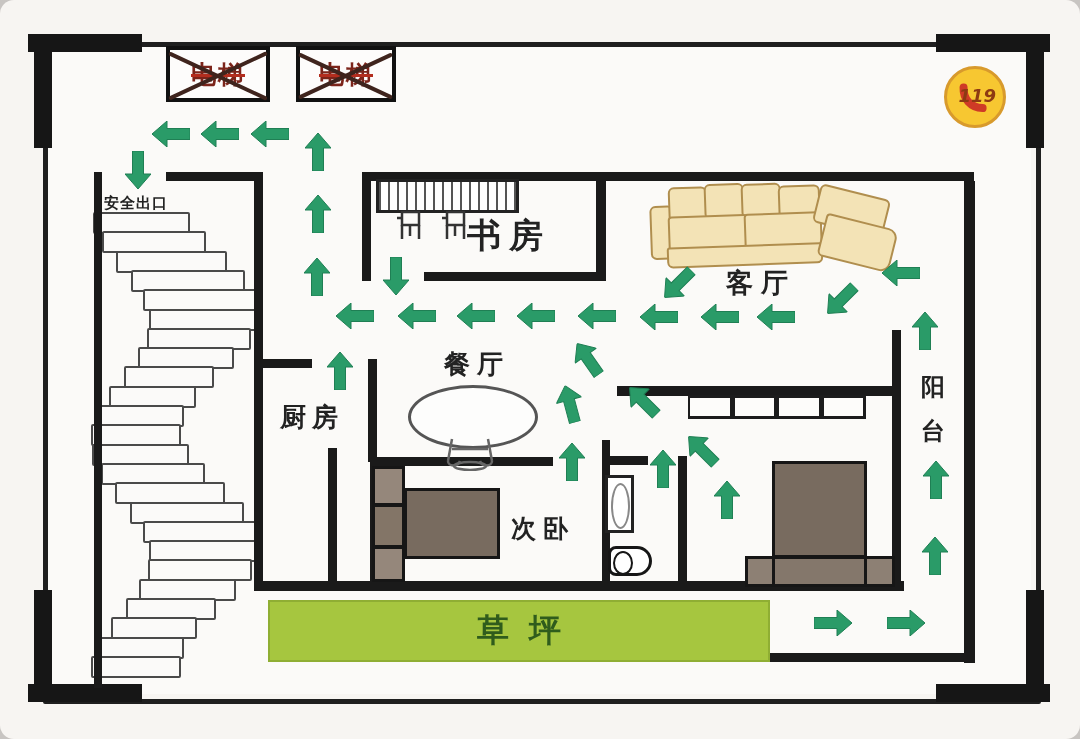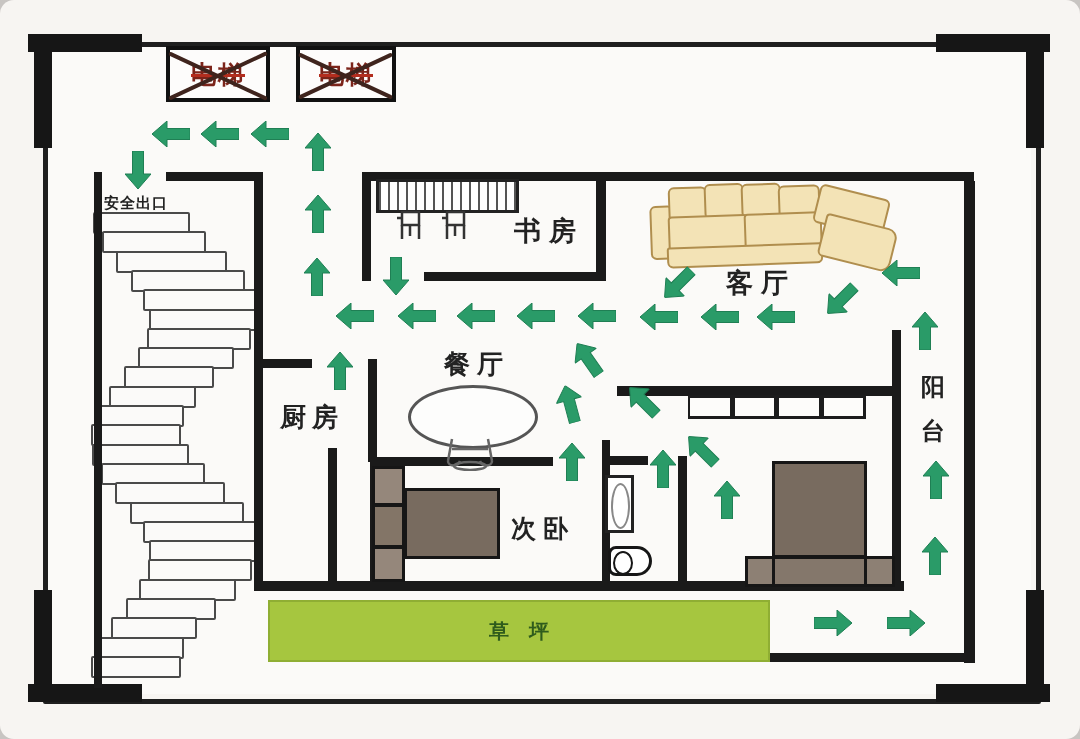--- a/index.html
+++ b/index.html
@@ -26,40 +26,46 @@
          display:flex;align-items:center;justify-content:center;}
   #badge .num{position:absolute;right:7px;top:16px;font-size:18px;font-weight:bold;color:#8d3a12;font-style:italic;}
   
   .shelf-book{position:absolute;left:376px;top:179px;width:137px;height:28px;border:3px solid #222;z-index:4;
       background:repeating-linear-gradient(90deg,#555 0 2px,#fff 2px 9px);}
   .cell-row{position:absolute;display:flex;z-index:4;}
   .cell-row div{flex:1;border:3px solid #1c1c1c;border-left-width:2px;background:#fdfcfa;}
   .bedpart{position:absolute;border:3px solid #161616;box-sizing:border-box;z-index:4;}
   #lawn{position:absolute;left:268px;top:600px;width:498px;height:58px;z-index:4;
         display:flex;align-items:center;justify-content:center;border:2px solid #8fae33;}
-  #lawn .lbl2{font-size:20px;font-weight:bold;letter-spacing:20px;text-indent:20px;}
+  #lawn .lbl2{font-size:32px;font-weight:bold;letter-spacing:20px;text-indent:20px;}
   .sofa-p{position:absolute;background:#f3e3b6;border:2px solid #b08e4e;border-radius:6px;}
   .toiletbox{position:absolute;z-index:4;}
 </style>
 </head>
 <body>
 
 <div id="card">
 
   <div id="plan"></div>
   <div class="frame"></div>
   <div class="b" style="left:28px;top:34px;width:114px;height:18px;"></div>
   <div class="b" style="left:34px;top:34px;width:18px;height:114px;"></div>
   <div class="b" style="left:936px;top:34px;width:114px;height:18px;"></div>
   <div class="b" style="left:1026px;top:34px;width:18px;height:114px;"></div>
   <div class="b" style="left:34px;top:590px;width:18px;height:112px;"></div>
   <div class="b" style="left:28px;top:684px;width:114px;height:18px;"></div>
   <div class="b" style="left:1026px;top:590px;width:18px;height:112px;"></div>
   <div class="b" style="left:936px;top:684px;width:114px;height:18px;"></div>
 
+  <div id="badge">
+    <svg width="40" height="40" viewBox="0 0 40 40">
+      <path d="M10 9 C8 20 14 30 26 32" stroke="#cf3a26" stroke-width="8" fill="none" stroke-linecap="round" transform="rotate(-8 20 20)"></path>
+    </svg>
+    <span class="num">119</span>
+  </div>
 
   <div class="elev" style="left:166px;top:46px;">
     <span class="txt">电梯</span>
     <span class="x1"></span>
       <span class="x2"></span>
   </div>
   <div class="elev" style="left:296px;top:46px;width:92px;">
     <span class="txt">电梯</span>
     <span class="x1"></span>
       <span class="x2"></span>
@@ -120,21 +126,21 @@
       <rect x="6" y="6" width="17" height="13"></rect>
         <path d="M6 12 H1 M6 19 V33 M23 19 V33 M14 19 V30"></path>
     </g>
   </svg>
   <svg style="position:absolute;left:441px;top:206px;z-index:4;" width="32" height="36">
     <g stroke="#333" stroke-width="2.5" fill="none">
       <rect x="6" y="6" width="17" height="13"></rect>
         <path d="M6 12 H1 M6 19 V33 M23 19 V33 M14 19 V30"></path>
     </g>
   </svg>
-  <div class="lbl" style="left:514px;top:213px;font-size:27px;letter-spacing:8px;font-family:Liberation Mono, monospace;">书房</div>
+  <div class="lbl" style="left:467px;top:213px;font-size:34px;letter-spacing:8px;font-family:Liberation Mono, monospace;">书房</div>
 
   <div style="position:absolute;left:650px;top:182px;width:240px;height:88px;transform:rotate(-2deg);z-index:4;">
     <div class="sofa-p" style="left:0px;top:20px;width:20px;height:50px;"></div>
     <div class="sofa-p" style="left:19px;top:2px;width:35px;height:31px;"></div>
     <div class="sofa-p" style="left:55px;top:0px;width:36px;height:32px;"></div>
     <div class="sofa-p" style="left:92px;top:1px;width:36px;height:31px;"></div>
     <div class="sofa-p" style="left:129px;top:4px;width:38px;height:30px;"></div>
     <div class="sofa-p" style="left:18px;top:31px;width:76px;height:34px;border-radius:4px;"></div>
     <div class="sofa-p" style="left:94px;top:31px;width:74px;height:34px;border-radius:4px;"></div>
     <div class="sofa-p" style="left:16px;top:62px;width:152px;height:17px;border-radius:3px 3px 6px 6px;"></div>

